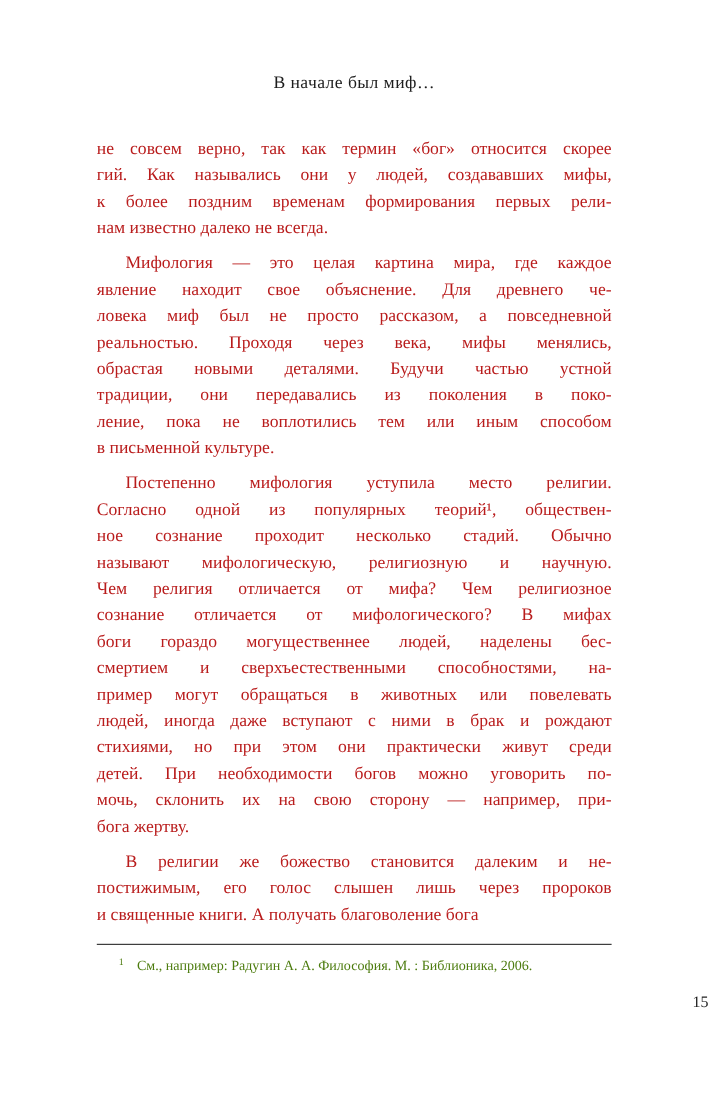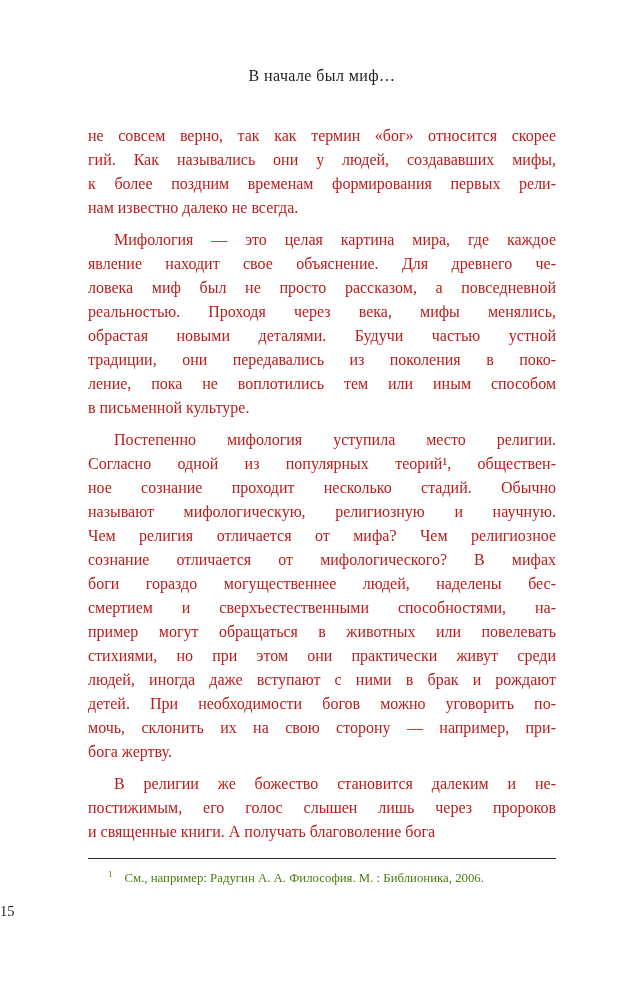--- a/index.html
+++ b/index.html
@@ -66,21 +66,21 @@
   .fn-marker {
     vertical-align: super;
     font-size: 9px;
     margin-right: 12px;
   }
   .page-number {
     position: absolute;
     top: 903px;
     left: 0;
     width: 100%;
-    text-align: left;
+    text-align: right;
     font-size: 14.5px;
     color: #1c1c1c;
   }
 </style>
 </head>
 <body>
 
 <div class="page">
 
   <div class="running-head">В начале был миф…</div>
@@ -105,22 +105,22 @@
       <div class="paragraph indent">
         <div class="line first">Постепенно мифология уступила место религии.</div>
         <div class="line">Согласно одной из популярных теорий¹, обществен-</div>
         <div class="line">ное сознание проходит несколько стадий. Обычно</div>
         <div class="line">называют мифологическую, религиозную и научную.</div>
         <div class="line">Чем религия отличается от мифа? Чем религиозное</div>
         <div class="line">сознание отличается от мифологического? В мифах</div>
         <div class="line">боги гораздо могущественнее людей, наделены бес-</div>
         <div class="line">смертием и сверхъестественными способностями, на-</div>
         <div class="line">пример могут обращаться в животных или повелевать</div>
+        <div class="line">людей, иногда даже вступают с ними в брак и рождают</div>
         <div class="line">стихиями, но при этом они практически живут среди</div>
-        <div class="line">людей, иногда даже вступают с ними в брак и рождают</div>
         <div class="line">детей. При необходимости богов можно уговорить по-</div>
         <div class="line">мочь, склонить их на свою сторону — например, при-</div>
         <div class="line last">бога жертву.</div>
       </div>
       <div class="paragraph indent">
         <div class="line first">В религии же божество становится далеким и не-</div>
         <div class="line">постижимым, его голос слышен лишь через пророков</div>
         <div class="line last">и священные книги. А получать благоволение бога</div>
       </div>
     </div>

